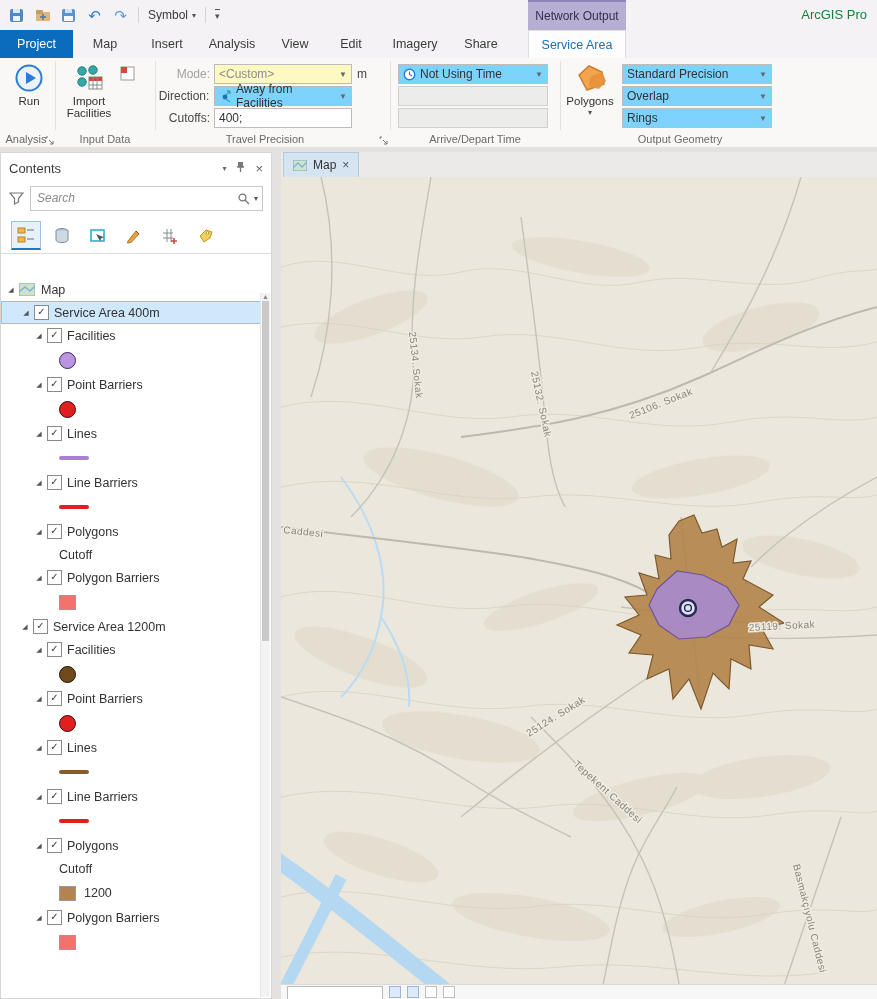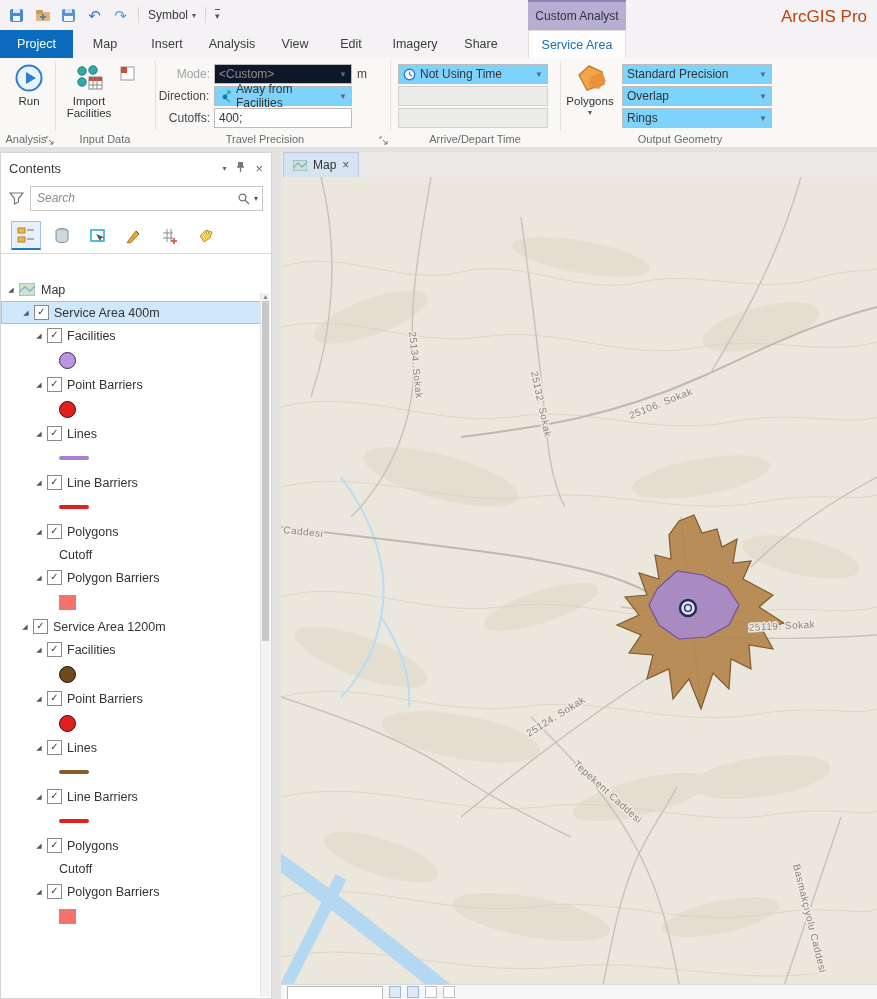--- a/index.html
+++ b/index.html
@@ -9,39 +9,39 @@
   .qat{position:absolute;left:8px;top:4px;display:flex;align-items:center;gap:9px;height:22px;}
   .qicon{width:17px;height:17px;display:flex;align-items:center;justify-content:center;cursor:pointer;}
   .undo,.redo{color:#2b7cd3;font-size:15px;line-height:15px;}
   .redo{opacity:.75;}
   .qsep{width:1px;height:16px;background:#d7d4d2;}
   .symbolbtn{display:flex;align-items:center;gap:4px;font-size:12px;color:#3a3a3a;cursor:pointer;}
   .dnarrow{font-size:8px;color:#555;}
   .qcustom{font-size:9px;color:#555;border-top:1.5px solid #555;padding-top:1px;cursor:pointer;}
   .ctxgroup{position:absolute;left:528px;top:0;width:98px;height:30px;background:#b7aed3;color:#33304a;
     font-size:12px;display:flex;align-items:center;justify-content:center;border-top:2px solid #8f84b8;box-sizing:border-box;}
-  .apptitle{position:absolute;right:10px;top:7px;font-size:17px;color:#c2410c;}
+  .apptitle{position:absolute;right:10px;top:7px;font-size:13px;color:#15803d;}
   
   .tabrow{position:absolute;left:0;top:30px;width:877px;height:28px;background:#f4f2f4;}
   .tab{position:absolute;top:0;height:28px;display:flex;align-items:center;justify-content:center;
     font-size:12.5px;color:#3b3b3b;cursor:pointer;box-sizing:border-box;}
   .tab.project{background:#0b6cbd;color:#fff;}
   .tab.activectx{background:#fdfdfd;color:#1a6fb5;border:1px solid #e0dede;border-bottom:none;}
   
   .ribbon{position:absolute;left:0;top:58px;width:877px;height:75px;background:#f9f8f7;}
   .rsep{position:absolute;top:3px;bottom:3px;width:1px;background:#e3e1df;}
   .bigbtn{position:absolute;display:flex;flex-direction:column;align-items:center;gap:2px;cursor:pointer;
     font-size:11.5px;color:#333;text-align:center;}
   .bigbtn .lbl{line-height:13px;}
   .fieldlbl{position:absolute;font-size:12px;color:#474747;text-align:right;width:52px;line-height:20px;}
   .fieldlbl.dim{color:#a2a2a2;}
   .combo{position:absolute;height:20px;box-sizing:border-box;border:1px solid #bdbcbb;background:#7dd3fc;
     display:flex;align-items:center;padding:0 4px;font-size:12px;color:#333;cursor:pointer;}
   .combo .arrow{margin-left:auto;font-size:8px;color:#666;padding-left:4px;}
-  .combo.dim{background:#0f172a;color:#8d8d8d;text-align:right;}
+  .combo.dim{background:#fef9c3;color:#8d8d8d;text-align:right;}
   .tinput{position:absolute;height:20px;box-sizing:border-box;border:1px solid #bdbcbb;background:#fff;
     font-size:12px;color:#333;padding:0 4px;font-family:"Liberation Sans","DejaVu Sans",sans-serif;}
   .tinput:disabled,.tinput.disabled{background:#ececeb;border-color:#d2d0cf;}
   .unit{position:absolute;font-size:12px;color:#444;line-height:20px;}
   .grouplabels{position:absolute;left:0;top:133px;width:877px;height:14px;background:#f9f8f7;
     border-bottom:1px solid #d2d0ce;font-size:11px;color:#6b6b6b;}
   .glabel{position:absolute;top:0;height:14px;line-height:13px;text-align:center;}
   .launcher{display:inline-block;vertical-align:-1px;margin-left:3px;cursor:pointer;}
   
   .main{position:absolute;left:0;top:147px;width:877px;bottom:0;background:#e4e2e0;}
@@ -124,21 +124,21 @@
       <span class="qicon undo">↶</span>
       <span class="qicon redo">↷</span>
       <span class="qsep"></span>
       <span class="symbolbtn">
         <span>Symbol</span>
         <span class="dnarrow">▾</span>
       </span>
       <span class="qsep"></span>
       <span class="qcustom">▾</span>
     </div>
-    <div class="ctxgroup">Custom Analyst</div>
+    <div class="ctxgroup">Network Output</div>
     <div class="apptitle">ArcGIS Pro</div>
   </div>
 
   <div class="tabrow">
     <div class="tab project" style="left:0;width:73px;">Project</div>
     <div class="tab" style="left:73px;width:64px;">Map</div>
     <div class="tab" style="left:137px;width:60px;">Insert</div>
     <div class="tab" style="left:197px;width:70px;">Analysis</div>
     <div class="tab" style="left:267px;width:56px;">View</div>
     <div class="tab" style="left:323px;width:56px;">Edit</div>
@@ -423,20 +423,24 @@
         <div class="trow swr" style="padding-left:58px;">
           <span class="sw linesw" style="background:#e11f1f;"></span>
         </div>
         <div class="trow" style="padding-left:32px;">
           <span class="exp">◢</span>
           <span class="cb">✓</span>
           <span class="tlabel">Polygons</span>
         </div>
         <div class="trow" style="padding-left:58px;">
           <span class="tlabel">Cutoff</span>
+        </div>
+        <div class="trow swr" style="padding-left:58px;">
+          <span class="sw rect" style="background:#b5834f;"></span>
+          <span class="tlabel cutval">1200</span>
         </div>
         <div class="trow" style="padding-left:32px;">
           <span class="exp">◢</span>
           <span class="cb">✓</span>
           <span class="tlabel">Polygon Barriers</span>
         </div>
         <div class="trow swr" style="padding-left:58px;">
           <span class="sw rect" style="background:#f2736c;"></span>
         </div>
       </div>

